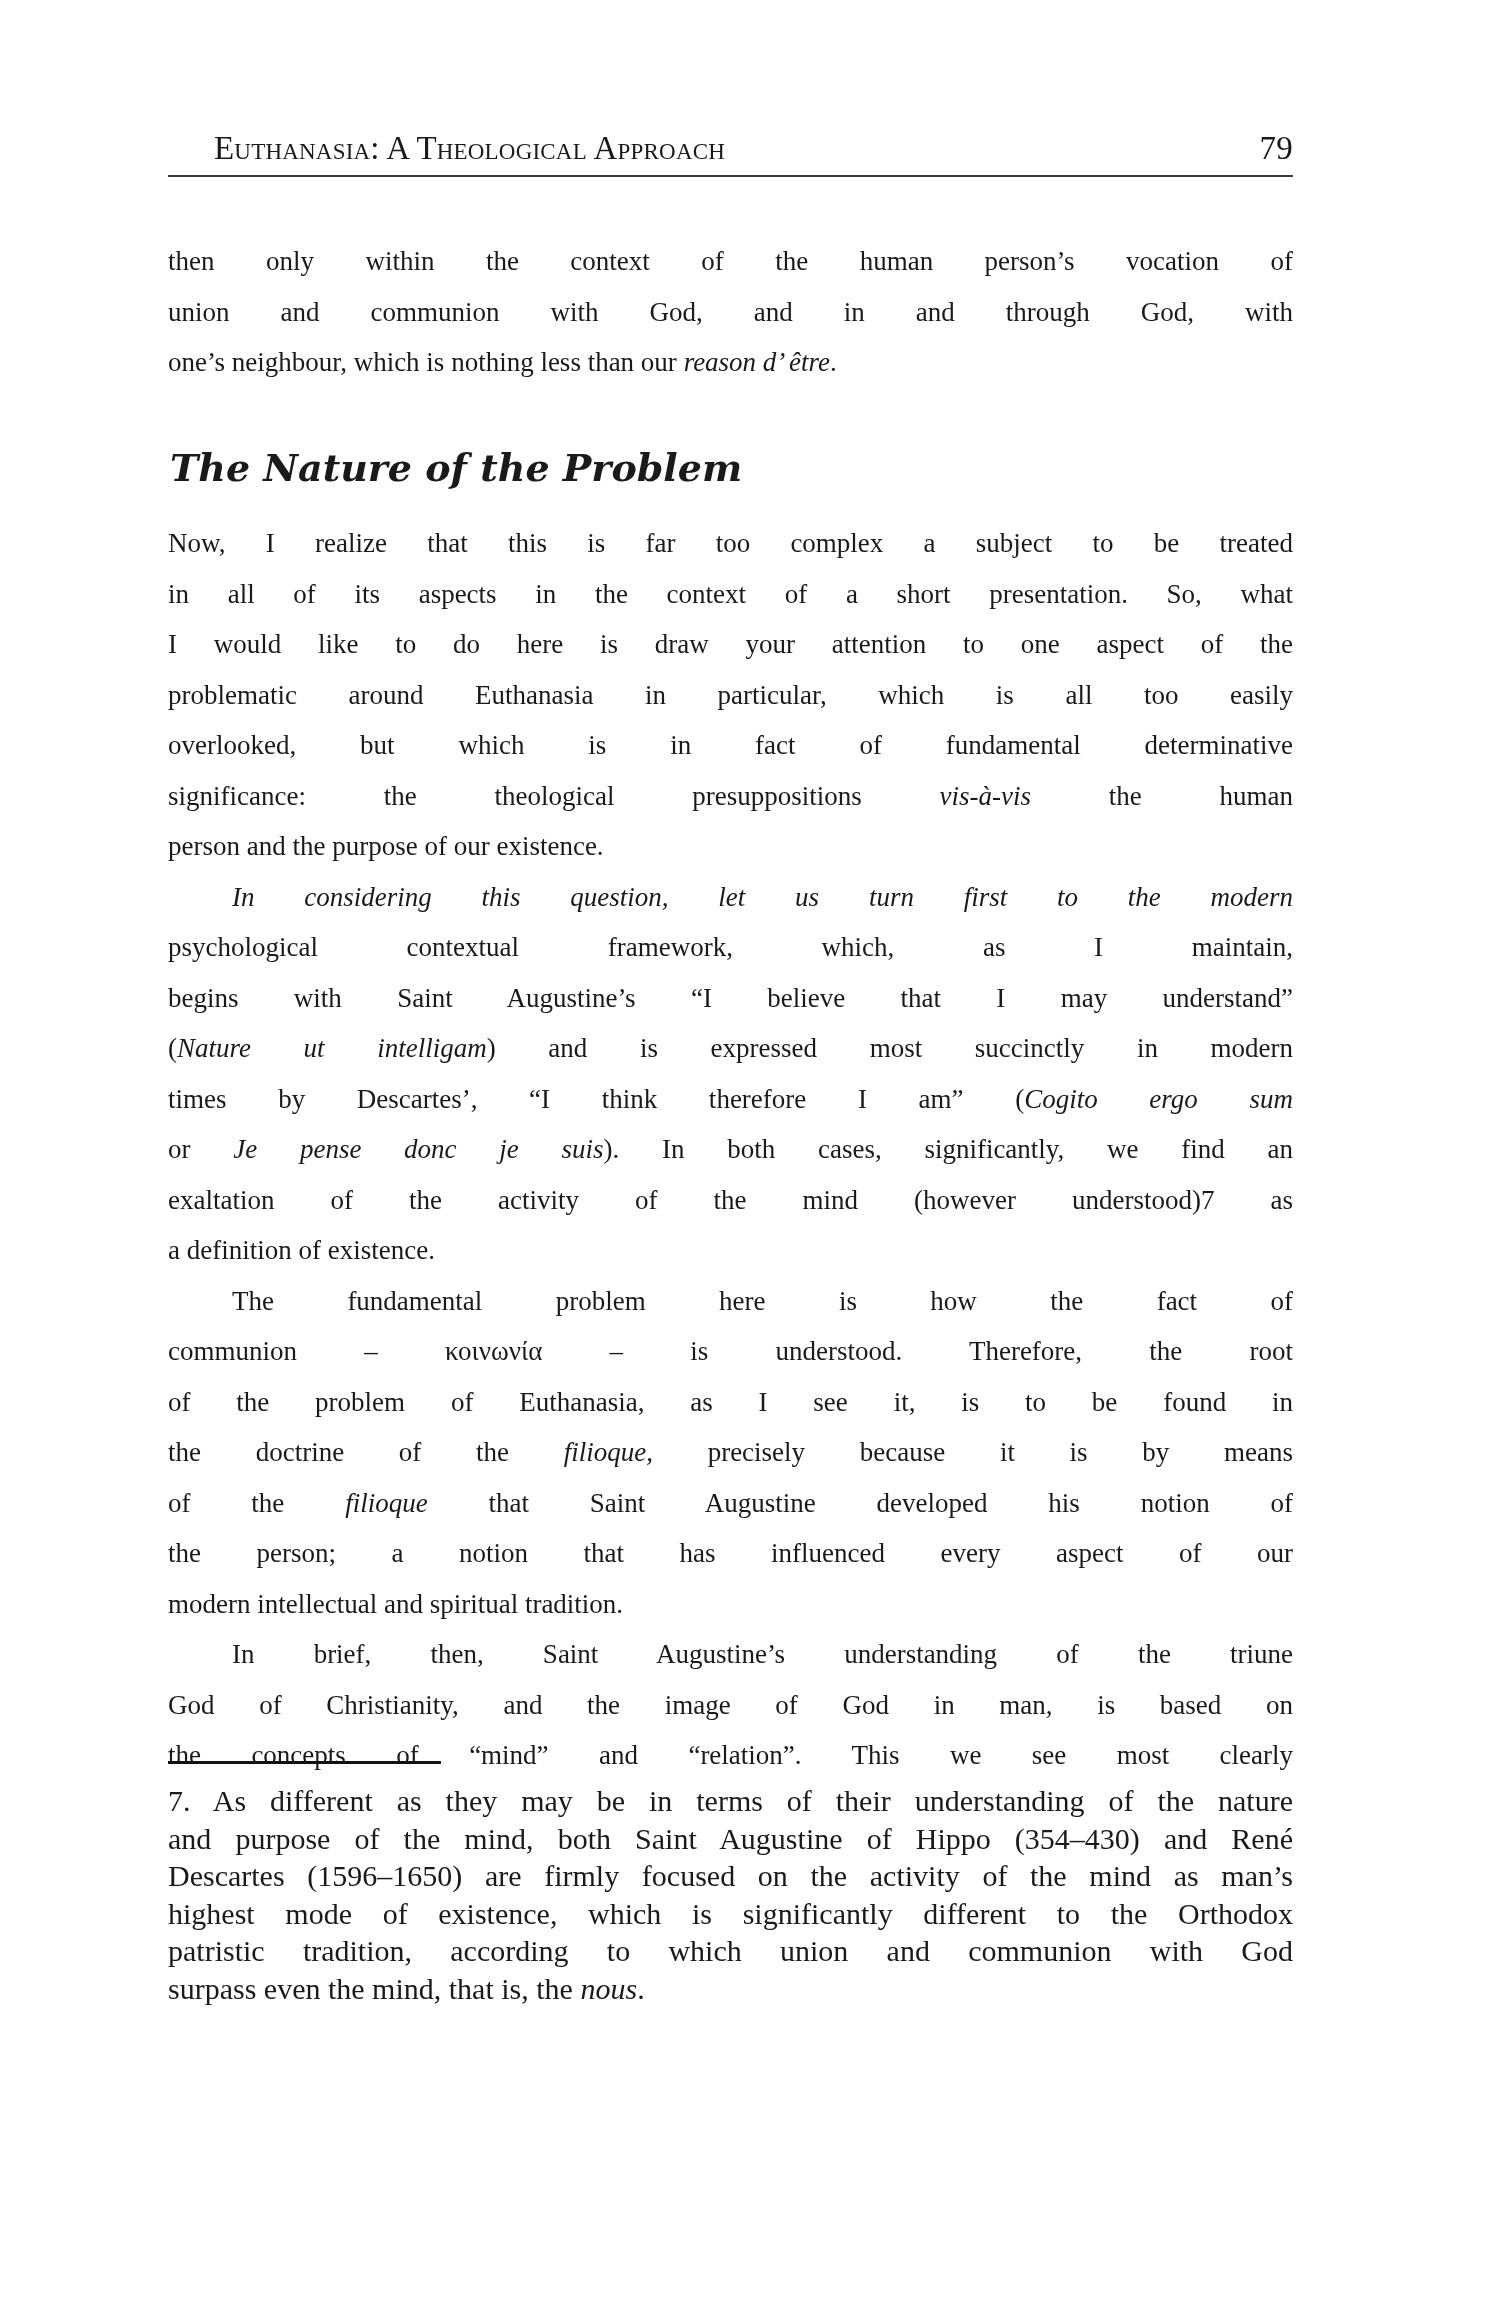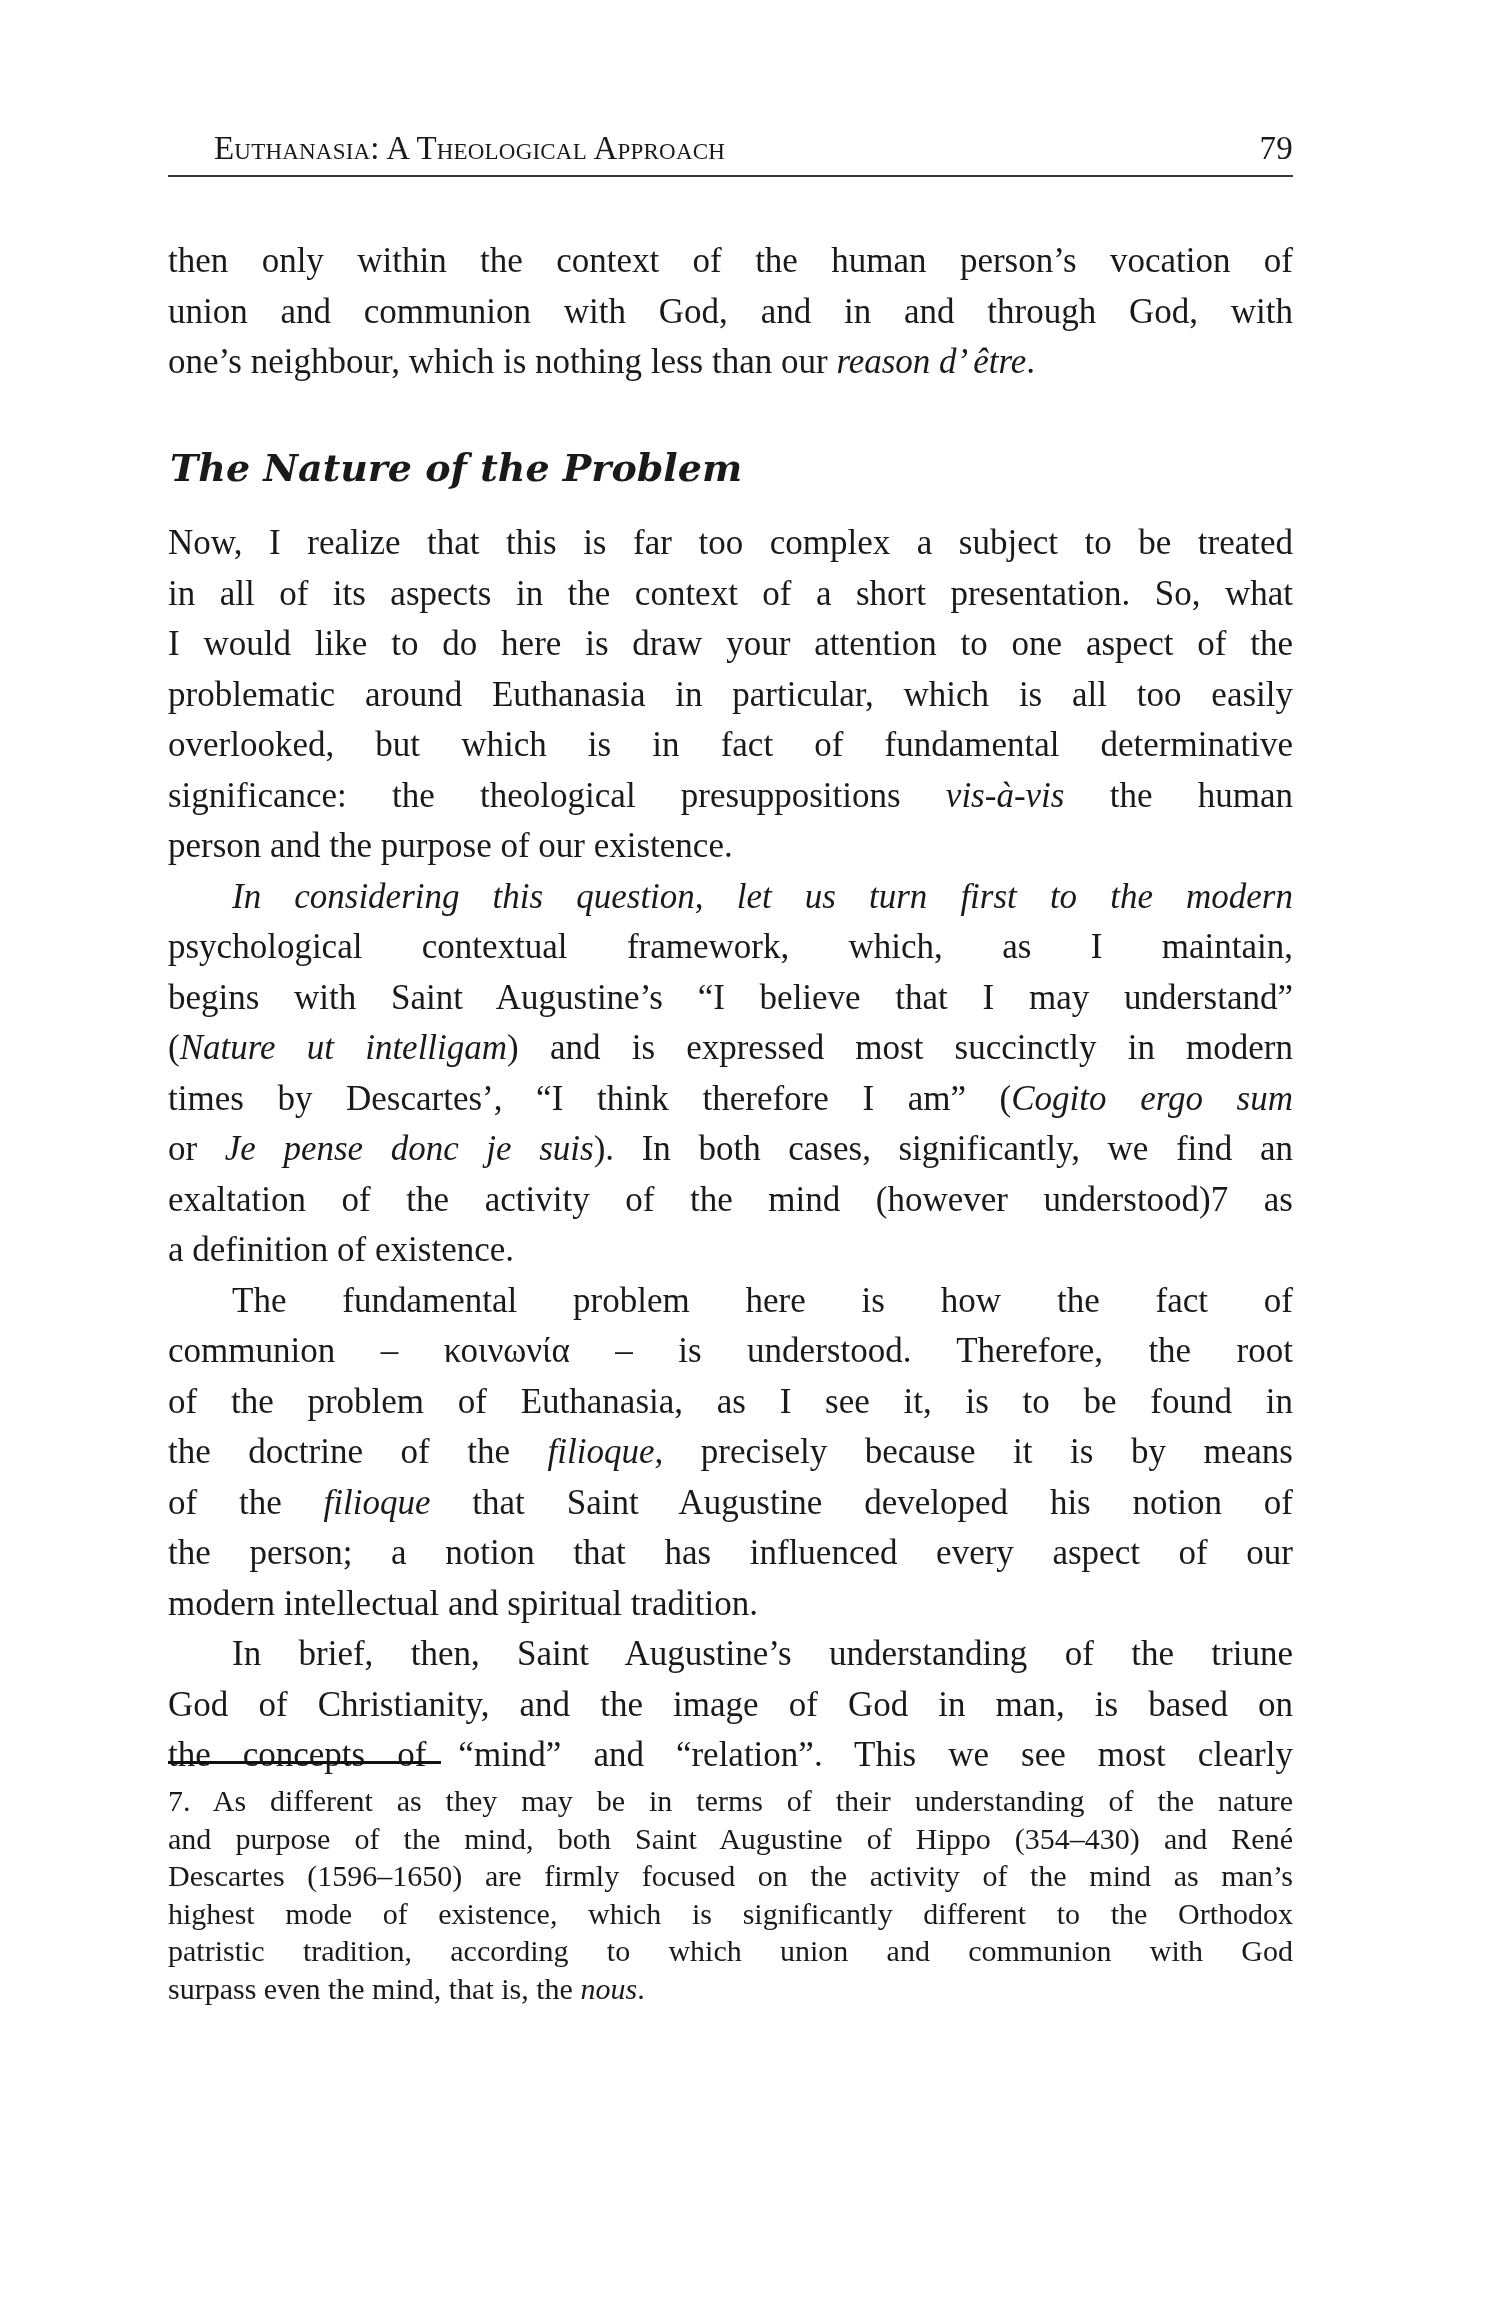--- a/index.html
+++ b/index.html
@@ -13,21 +13,21 @@
     position: absolute; top: 128px; left: 0; width: 1125px; height: 40px;
     font-size: 33px; line-height: 40px; letter-spacing: 0.2px;
   }
   .running-head .title { position: absolute; left: 2px; top: 0; font-variant: small-caps; margin-left: 44px; }
   .running-head .folio { position: absolute; right: 0; top: 0; }
   .head-rule {
     position: absolute; top: 175px; left: 0; width: 1125px; height: 2px; background: #3a3a3a;
   }
   .body-text {
     position: absolute; left: 0; width: 1125px;
-    font-size: 35px; line-height: 50.5px; text-align: justify;
+    font-size: 27px; line-height: 50.5px; text-align: justify;
   }
   .heading {
     position: absolute; left: 2px; top: 443px;
     font-size: 38px; line-height: 50px; font-style: italic; font-weight: bold;
     font-family: "DejaVu Serif", "Liberation Serif", serif;
   }
   .line { display: block; text-align: justify; text-align-last: justify; white-space: nowrap; }
   .line.last { text-align-last: left; }
   em { font-style: italic; }
   .fn-rule {

